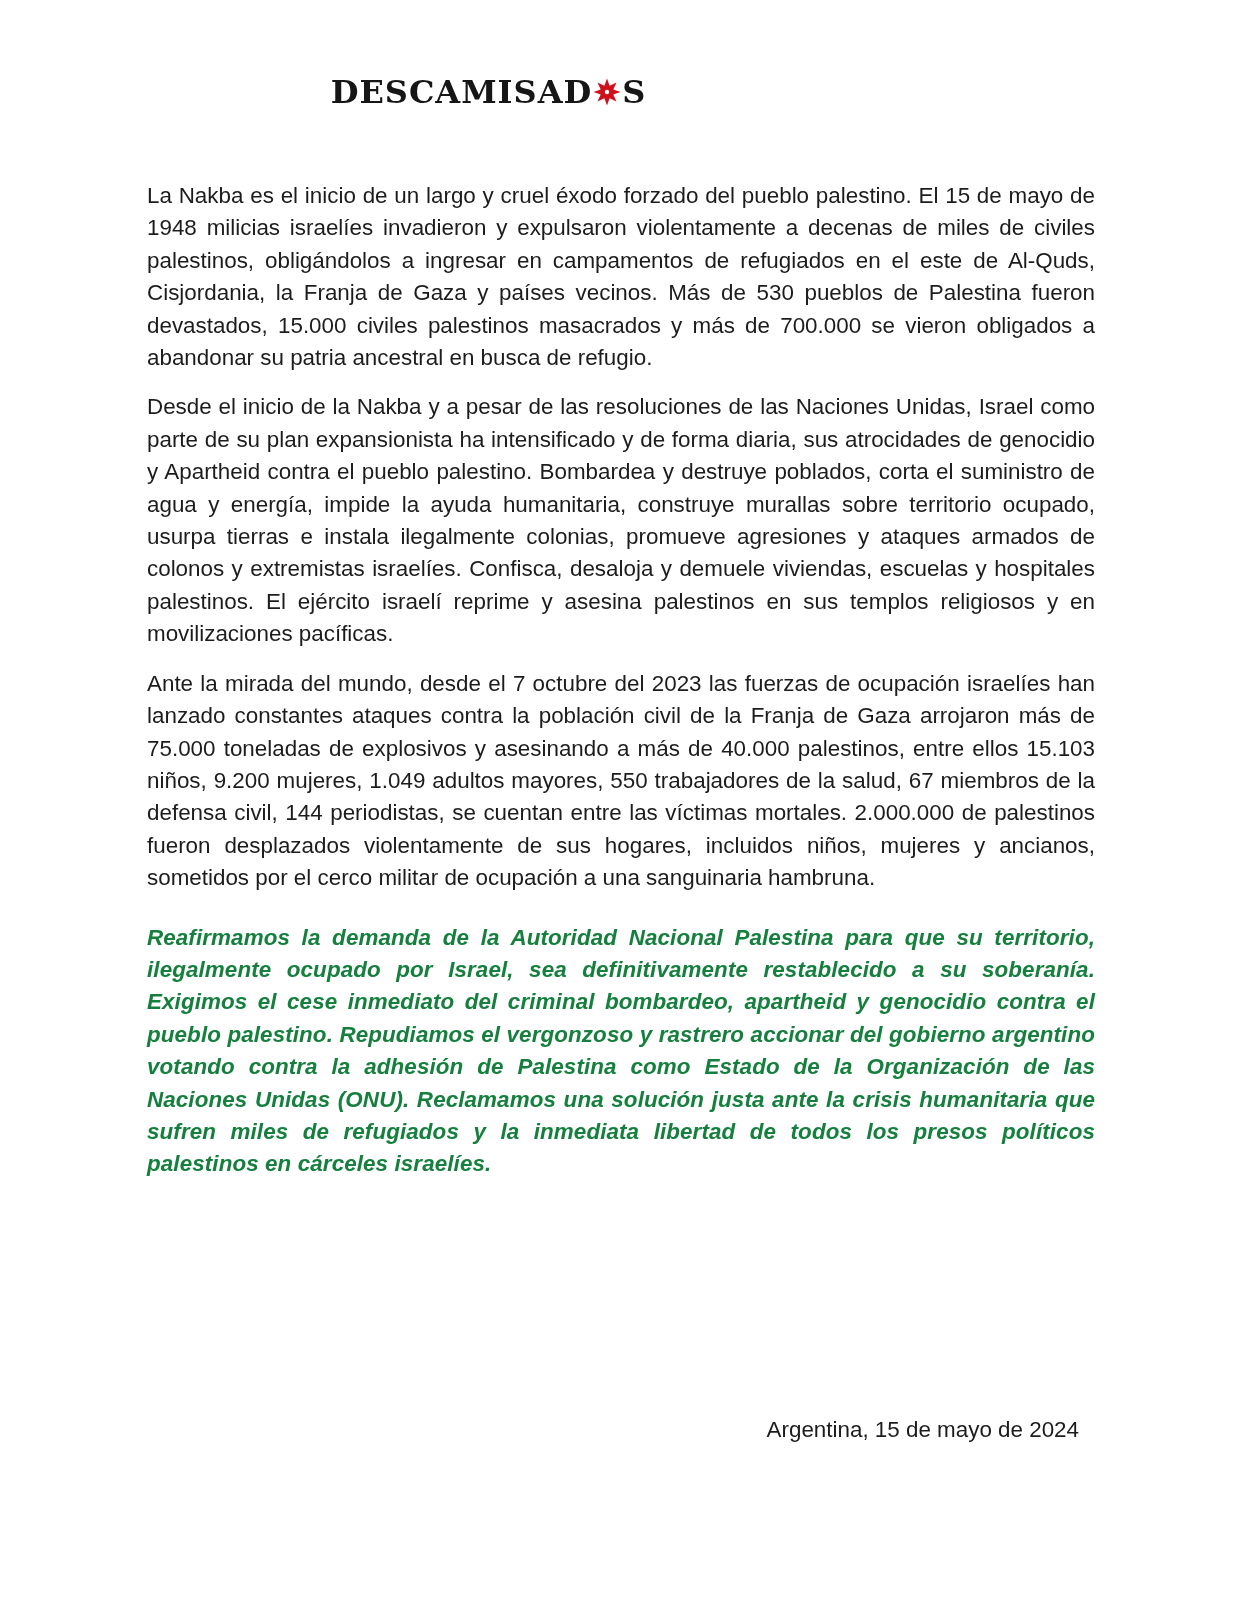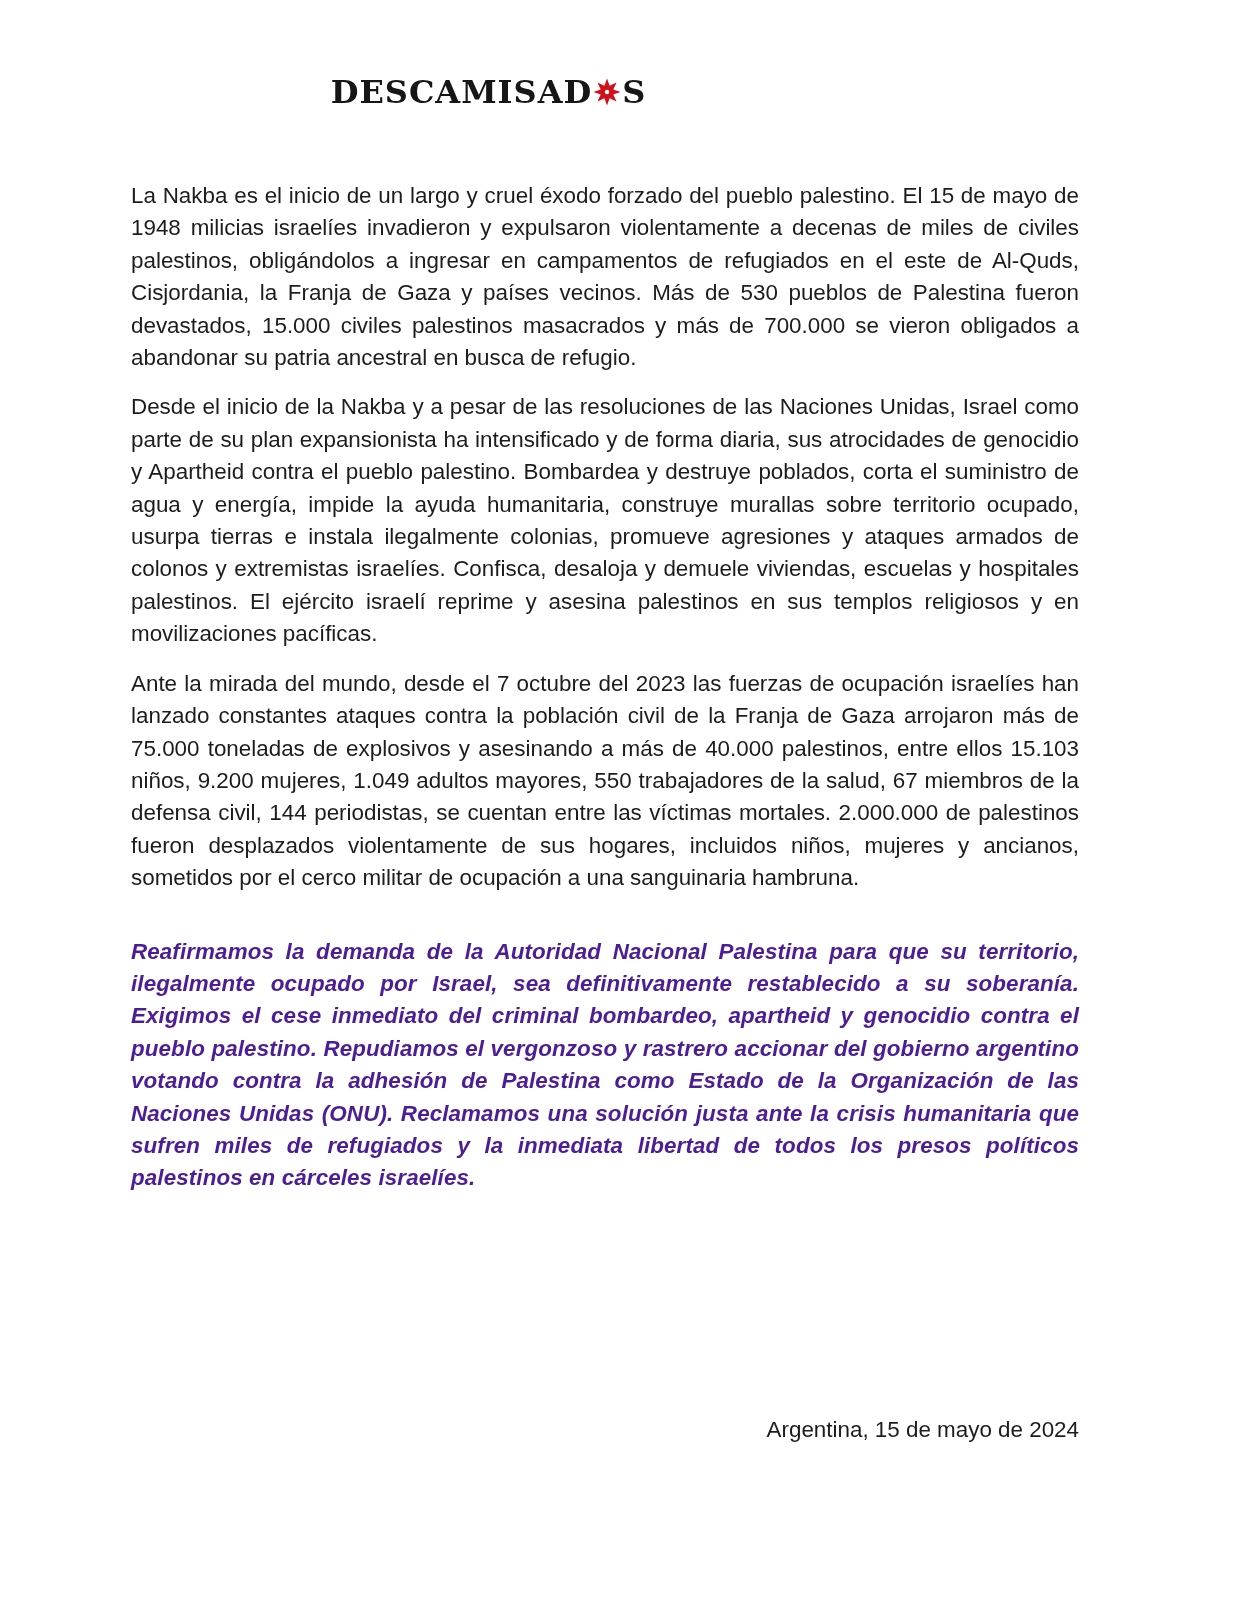--- a/index.html
+++ b/index.html
@@ -31,36 +31,36 @@
     }
     .logo .star {
       display: inline-block;
       width: 28px;
       height: 28px;
       vertical-align: -3px;
       margin: 0 1px;
     }
     .content {
       position: absolute;
-      left: 131px;
+      left: 147px;
       top: 180px;
       width: 948px;
     }
     .para {
       font-size: 22.4px;
       line-height: 32.4px;
       text-align: justify;
       margin: 0 0 17px 0;
       color: #1c1c1c;
     }
     .para.emph {
       font-weight: bold;
       font-style: italic;
-      color: #4c1d95;
-      margin-top: 41px;
+      color: #15803d;
+      margin-top: 27px;
       letter-spacing: 0.1px;
     }
     .signature {
       position: absolute;
       top: 1414px;
       right: 157px;
       font-size: 22.4px;
       line-height: 32px;
       color: #1c1c1c;
       white-space: nowrap;

